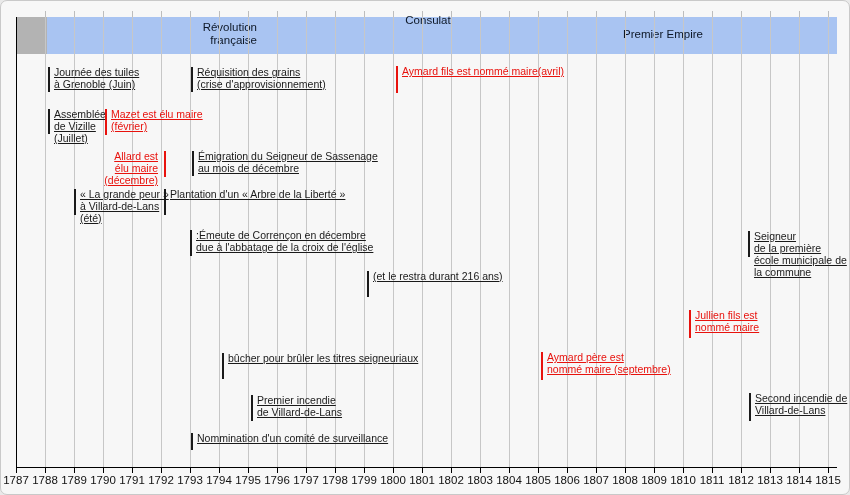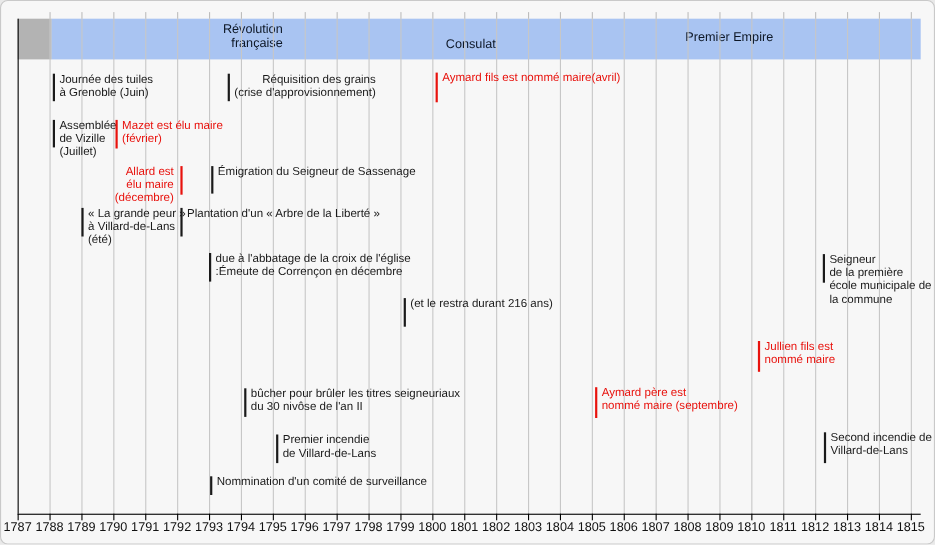--- a/index.html
+++ b/index.html
@@ -21,35 +21,35 @@
   .gridline.first{background:#000;}
   .toptick{position:absolute;top:10px;height:6px;width:1px;background:#bdbdbd;}
   .axis-line{position:absolute;top:466px;left:15px;width:821px;height:1px;background:#000;}
   .axistick{position:absolute;top:466px;height:6px;width:1px;background:#000;}
   .yearlabel{
     position:absolute;top:473px;width:36px;margin-left:-18px;text-align:center;
     font-size:11.5px;color:#111;
   }
   .event{position:absolute;font-size:10.5px;line-height:12px;white-space:nowrap;color:#1a1a1a;}
   .event .tick{position:absolute;left:0;top:1px;width:1.5px;background:#1a1a1a;}
-  .event .text{margin-left:6px;}
+  .event .text{margin-left:6px;text-decoration:underline;}
   .event.red{color:#e8120d;}
   .event.red .tick{background:#e8120d;width:2px;}
   .event.align-left{width:0;}
   .event.align-left .text{position:absolute;right:6px;top:0;margin-left:12px;text-align:right;}
 </style>
 </head>
 <body>
 
 <div class="frame">
   <div class="band gray" style="left:15px;width:31px;"></div>
   <div class="band blue" style="left:46px;width:790px;"></div>
   <div id="periods">
       <div class="period-label" style="left: 136px; width: 120px; top: 20px; text-align: right;"><div>Révolution</div><div>française</div></div>
-      <div class="period-label" style="left: 367px; width: 120px; top: 34px;"><div>Consulat</div></div>
+      <div class="period-label" style="left: 367px; width: 120px; top: 13px;"><div>Consulat</div></div>
       <div class="period-label" style="left: 597px; width: 130px; top: 27px;"><div>Premier Empire</div></div>
     </div>
   <div id="gridlines">
       <div class="gridline first" style="left: 15px;"></div>
       <div class="gridline" style="left: 44px;"></div>
       <div class="gridline" style="left: 73px;"></div>
       <div class="gridline" style="left: 102px;"></div>
       <div class="gridline" style="left: 131px;"></div>
       <div class="gridline" style="left: 160px;"></div>
       <div class="gridline" style="left: 189px;"></div>
@@ -170,21 +170,21 @@
       <div class="yearlabel" style="left: 827px;">1815</div>
     </div>
   <div id="events">
       <div class="event " style="left: 47px; top: 65px;">
         <span class="tick" style="height: 25px;"></span>
         <div class="text">
           <div>Journée des tuiles</div>
           <div>à Grenoble (Juin)</div>
         </div>
       </div>
-      <div class="event " style="left: 206px; top: 65px; text-align: right;">
+      <div class="event " style="left: 190px; top: 65px;">
         <span class="tick" style="height: 25px;"></span>
         <div class="text">
           <div>Réquisition des grains</div>
           <div>(crise d'approvisionnement)</div>
         </div>
       </div>
       <div class="event red" style="left: 395px; top: 64px;">
         <span class="tick" style="height: 27px;"></span>
         <div class="text">
           <div>Aymard fils est nommé maire(avril)</div>
@@ -210,41 +210,42 @@
         <div class="text">
           <div>Allard est</div>
           <div>élu maire</div>
           <div>(décembre)</div>
         </div>
       </div>
       <div class="event " style="left: 191px; top: 149px;">
         <span class="tick" style="height: 25px;"></span>
         <div class="text">
           <div>Émigration du Seigneur de Sassenage</div>
+          <div>au mois de décembre</div>
         </div>
       </div>
       <div class="event " style="left: 73px; top: 187px;">
         <span class="tick" style="height: 26px;"></span>
         <div class="text">
           <div>« La grande peur »</div>
           <div>à Villard-de-Lans</div>
           <div>(été)</div>
         </div>
       </div>
       <div class="event " style="left: 163px; top: 187px;">
         <span class="tick" style="height: 26px;"></span>
         <div class="text">
           <div>Plantation d'un « Arbre de la Liberté »</div>
         </div>
       </div>
       <div class="event " style="left: 189px; top: 228px;">
         <span class="tick" style="height: 26px;"></span>
         <div class="text">
+          <div>:Émeute de Corrençon en décembre</div>
           <div>due à l'abbatage de la croix de l'église</div>
-          <div>:Émeute de Corrençon en décembre</div>
         </div>
       </div>
       <div class="event " style="left: 366px; top: 269px;">
         <span class="tick" style="height: 26px;"></span>
         <div class="text">
           <div>(et le restra durant 216 ans)</div>
         </div>
       </div>
       <div class="event " style="left: 747px; top: 229px;">
         <span class="tick" style="height: 26px;"></span>
@@ -259,21 +260,20 @@
         <span class="tick" style="height: 28px;"></span>
         <div class="text">
           <div>Jullien fils est</div>
           <div>nommé maire</div>
         </div>
       </div>
       <div class="event " style="left: 221px; top: 351px;">
         <span class="tick" style="height: 26px;"></span>
         <div class="text">
           <div>bûcher pour brûler les titres seigneuriaux</div>
-          <div>du 30 nivôse de l'an II</div>
         </div>
       </div>
       <div class="event red" style="left: 540px; top: 350px;">
         <span class="tick" style="height: 28px;"></span>
         <div class="text">
           <div>Aymard père est</div>
           <div>nommé maire (septembre)</div>
         </div>
       </div>
       <div class="event " style="left: 250px; top: 393px;">

